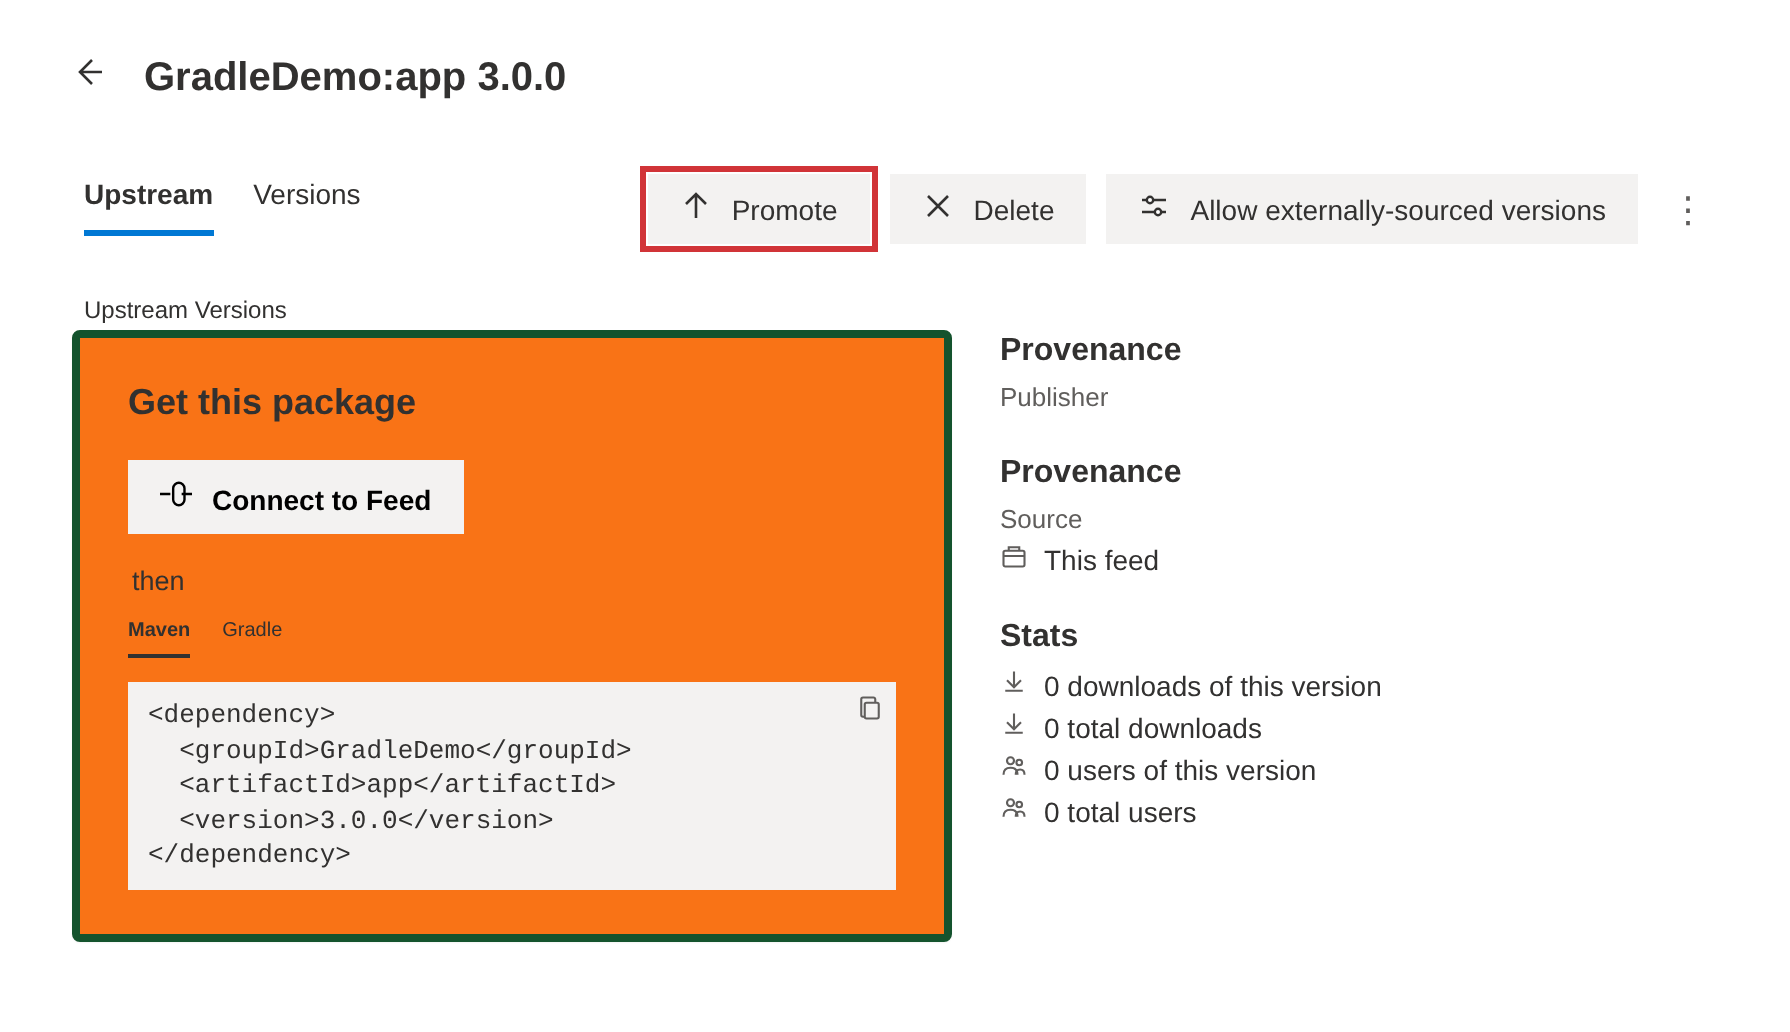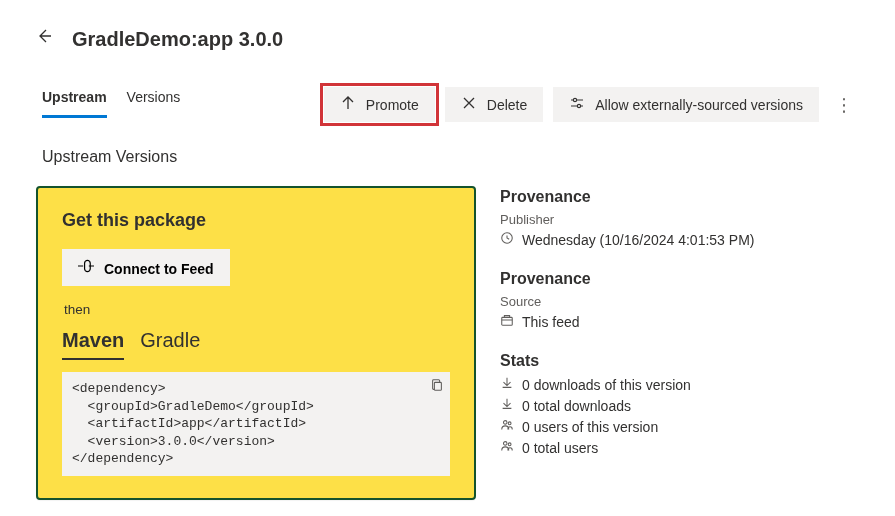--- a/index.html
+++ b/index.html
@@ -22,32 +22,32 @@
     .tab.active { font-weight: 600; border-bottom: 3px solid #0078d4; }
     .actions { display: flex; align-items: center; gap: 10px; }
     .btn {
       display: inline-flex; align-items: center; gap: 10px;
       background: #f3f2f1; border: none; padding: 8px 16px;
       font-size: 14px; color: #323130; cursor: pointer;
     }
     .btn-icon { width: 16px; height: 16px; flex-shrink: 0; }
     .btn-highlight { outline: 3px solid #d13438; outline-offset: 1px; }
     .more { padding: 0 6px; cursor: pointer; font-size: 18px; color: #605e5c; }
-    .section-label { font-size: 16px; color: #323130; padding-left: 6px; margin-bottom: 20px; }
+    .section-label { font-size: 12px; color: #323130; padding-left: 6px; margin-bottom: 3px; }
     .two-col { display: flex; gap: 24px; align-items: flex-start; }
     .card {
-      width: 440px; border: 2px solid #14532d; border-radius: 4px;
-      padding: 22px 24px 22px 24px; background: #fde047;
+      width: 440px; border: 4px solid #14532d; border-radius: 4px;
+      padding: 22px 24px 22px 24px; background: #f97316;
       box-shadow: 0 0.5px 1px rgba(0,0,0,0.05);
     }
     .card h2 { font-size: 18px; font-weight: 600; margin-bottom: 18px; }
     .connect-btn { display: inline-flex; align-items: flex-end; gap: 10px; background: #f3f2f1; border: none; padding: 9px 16px; font-size: 14px; font-weight: 600; cursor: pointer; }
     .then-label { font-size: 13.5px; margin: 16px 2px 12px 2px; }
     .subtabs { display: flex; gap: 16px; margin-bottom: 12px; }
-    .subtab { font-size: 20px; padding-bottom: 6px; cursor: pointer; }
+    .subtab { font-size: 10px; padding-bottom: 6px; cursor: pointer; }
     .subtab.active { font-weight: 600; border-bottom: 2px solid #323130; }
     .codebox {
       position: relative;
       background: #f3f2f1; padding: 8px 28px 8px 10px;
       font-family: Liberation Mono, monospace;
       font-size: 13px; line-height: 1.35; white-space: pre;
       overflow-x: hidden;
     }
     .copy-icon { position: absolute; top: 6px; right: 6px; width: 14px; height: 14px; color: #605e5c; cursor: pointer; }
     .side { flex: 1; padding-top: 2px; }
@@ -132,29 +132,20 @@
 &lt;/dependency&gt;</span><span><svg class="copy-icon" viewBox="0 0 16 16" fill="none" stroke="currentColor" stroke-width="1.2">
               <rect x="5" y="5" width="8" height="9" rx="1"></rect>
               <path d="M11 5 V3 a1 1 0 0 0 -1 -1 H4 a1 1 0 0 0 -1 1 v9 a1 1 0 0 0 1 1 h1"></path>
             </svg></span></div>
     </div>
 
     <div class="side">
       <div class="side-section">
         <div class="side-title">Provenance</div>
         <div class="side-sublabel">Publisher</div>
-        <div class="side-line">
-          <span>
-            <svg class="mini-icon" viewBox="0 0 16 16" fill="none" stroke="currentColor" stroke-width="1.2">
-                <circle cx="8" cy="8" r="6"></circle>
-                <path d="M8 5 V8 L10.5 9.5"></path>
-              </svg>
-          </span>
-          <span>Wednesday (10/16/2024 4:01:53 PM)</span>
-        </div>
       </div>
 
       <div class="side-section">
         <div class="side-title">Provenance</div>
         <div class="side-sublabel">Source</div>
         <div class="side-line">
           <span>
             <svg class="mini-icon" viewBox="0 0 16 16" fill="none" stroke="currentColor" stroke-width="1.2">
                 <rect x="2" y="5" width="12" height="9" rx="1"></rect>
                 <path d="M2 8 H14 M5 5 V3 H11 V5"></path>

